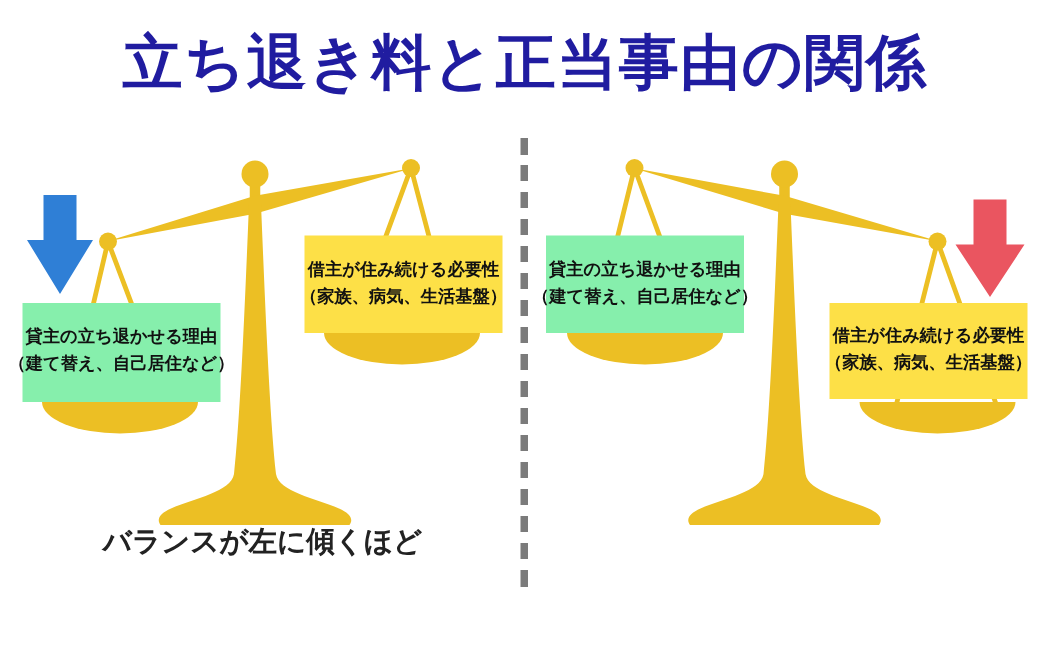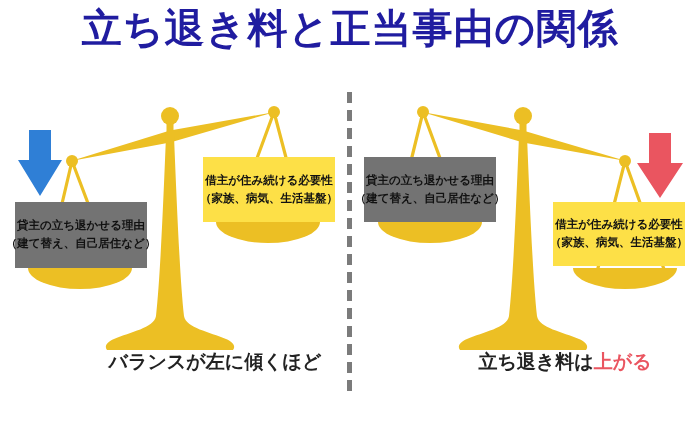--- a/index.html
+++ b/index.html
@@ -1,37 +1,37 @@
 <!DOCTYPE html>
 <html><head>
 <meta charset="utf-8">
 <style>
   html,body{margin:0;padding:0;background:#fff;}
   .stage{
     position:relative;width:700px;height:430px;background:#ffffff;overflow:hidden;
     font-family:"Liberation Sans","DejaVu Sans",sans-serif;
   }
   .title{
-    position:absolute;top:4px;left:0;width:700px;text-align:center;
+    position:absolute;top:18px;left:0;width:700px;text-align:center;
     font-size:40px;font-weight:900;color:#201CA0;letter-spacing:1px;line-height:1.2;
   }
   .divider{
     position:absolute;left:347px;top:92px;width:5px;height:306px;
     background:repeating-linear-gradient(to bottom,#7b7b7b 0px,#7b7b7b 11px,transparent 11px,transparent 18px);
   }
   .scale-svg{position:absolute;left:0;top:0;width:700px;height:430px;}
   .label-box{
     position:absolute;display:flex;flex-direction:column;justify-content:center;align-items:center;
     font-weight:bold;color:#111;text-align:center;line-height:1.55;font-size:11.5px;white-space:nowrap;
   }
-  .box-cyan{background:#737373;}
+  .box-cyan{background:#86efac;}
   .box-pink{background:#fde047;}
   .caption{
     position:absolute;top:350px;width:350px;text-align:center;
-    font-size:19px;font-weight:700;color:#222;line-height:24px;padding-left:40px;
+    font-size:19px;font-weight:700;color:#222;line-height:24px;
   }
   .caption-left{left:0;}
   .caption-right{left:350px;}
   .hl-down{color:#3E92DC;}
   .hl-up{color:#EA5560;}
 </style>
 </head>
 <body>
 
 <div class="stage">
@@ -99,18 +99,15 @@
   </div>
   <div class="label-box box-pink" style="left:553px;top:202px;width:132px;height:64px;">
     <span>借主が住み続ける必要性</span>
     <span>（家族、病気、生活基盤）</span>
   </div>
 
   <div class="caption caption-left">
     <div>バランスが左に傾くほど</div>
   </div>
   <div class="caption caption-right">
-    <div>
-      <span>立ち退き料は</span><span class="hl-up">上がる</span>
-    </div>
   </div>
 
 </div>
 
 </body></html>

